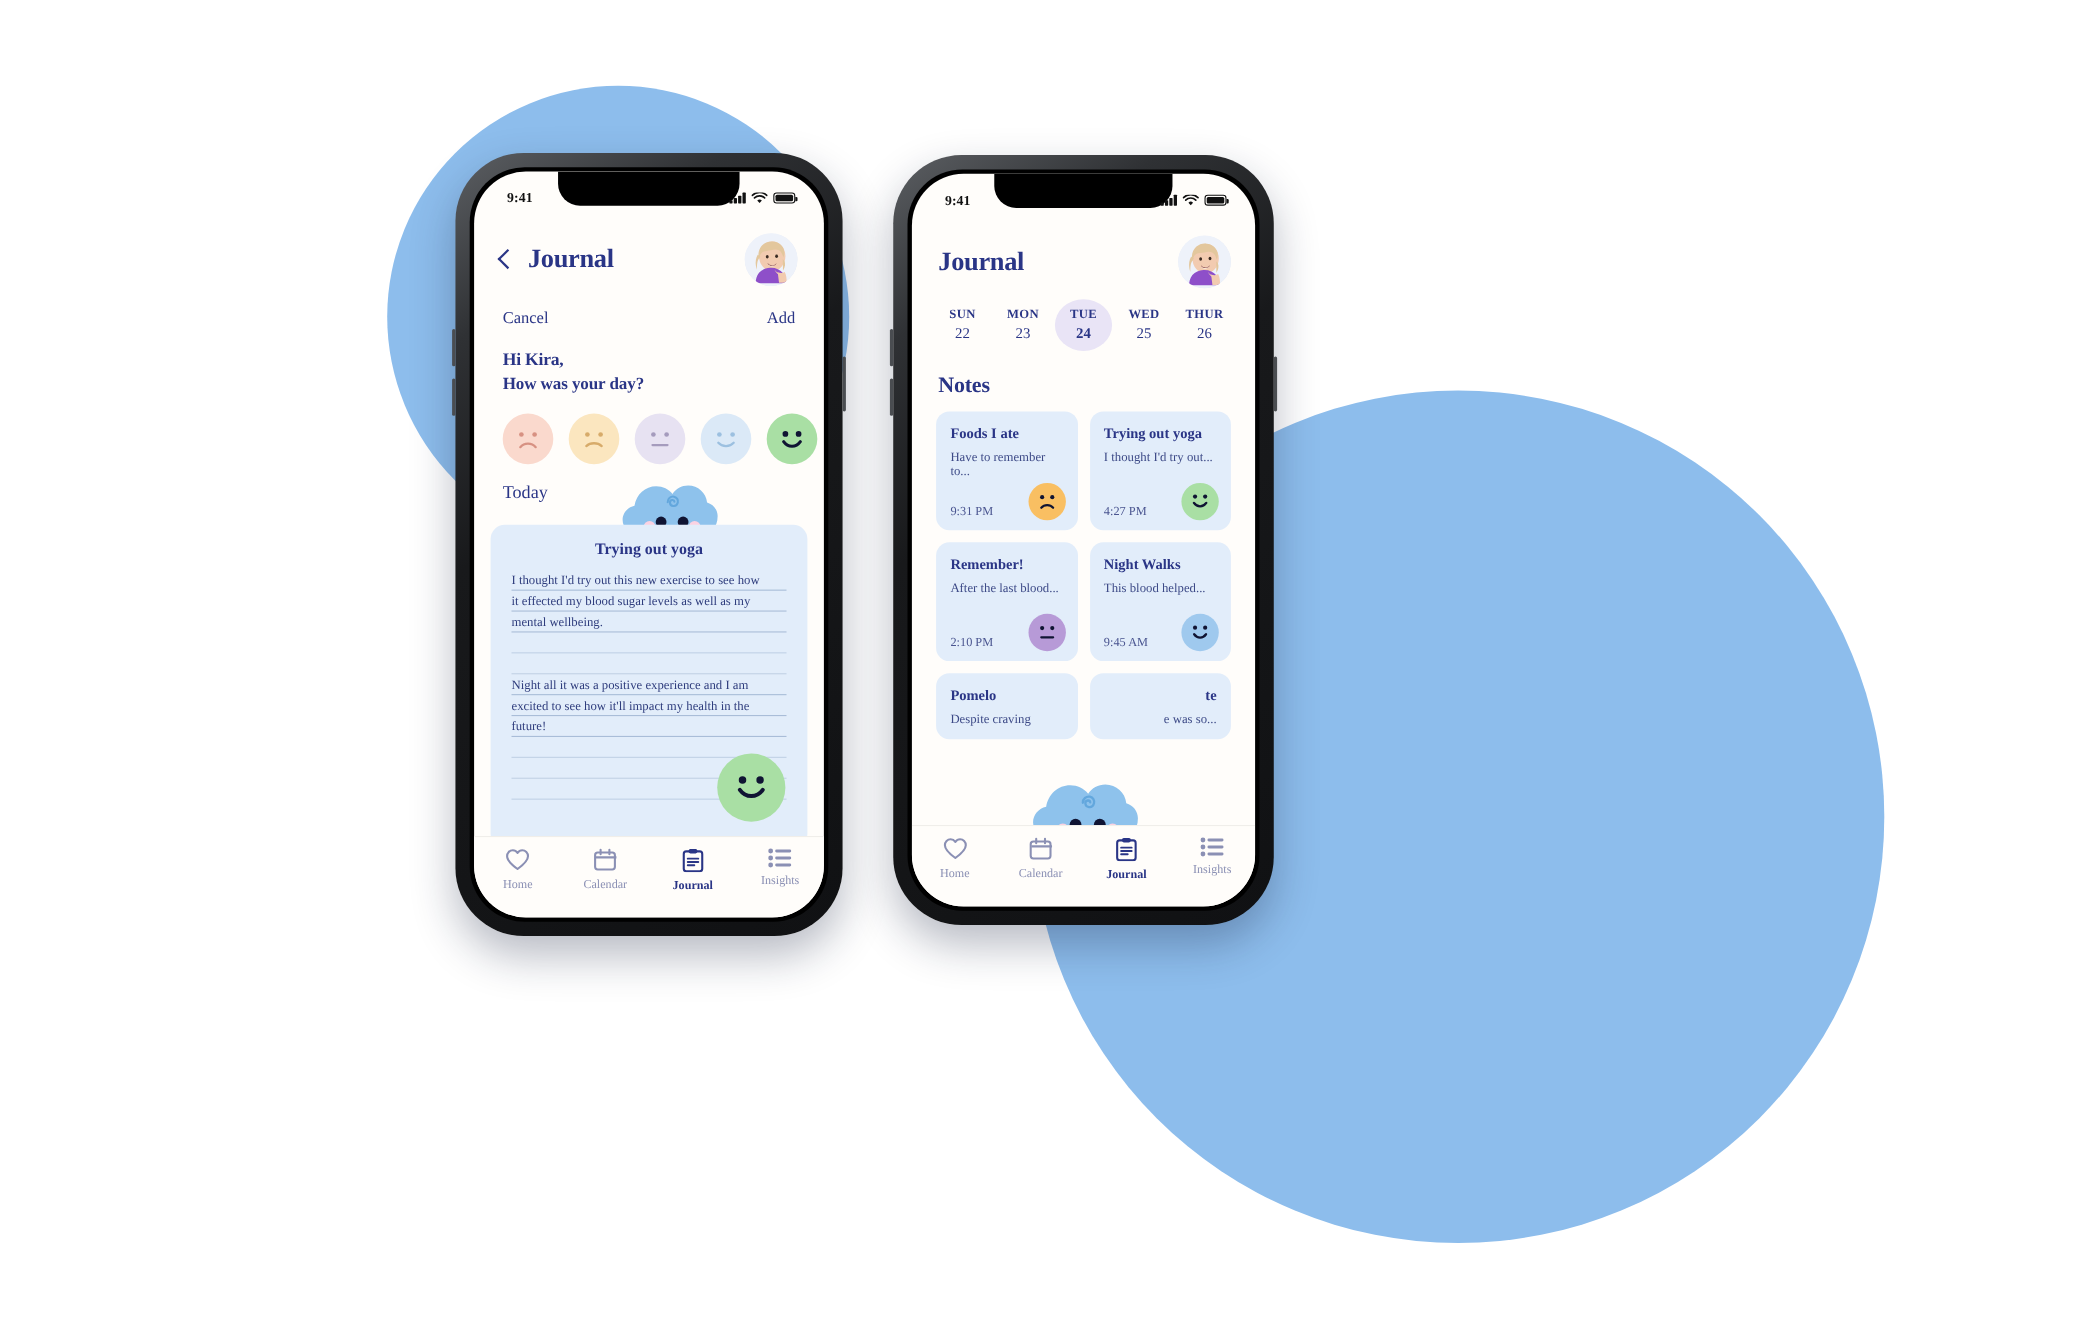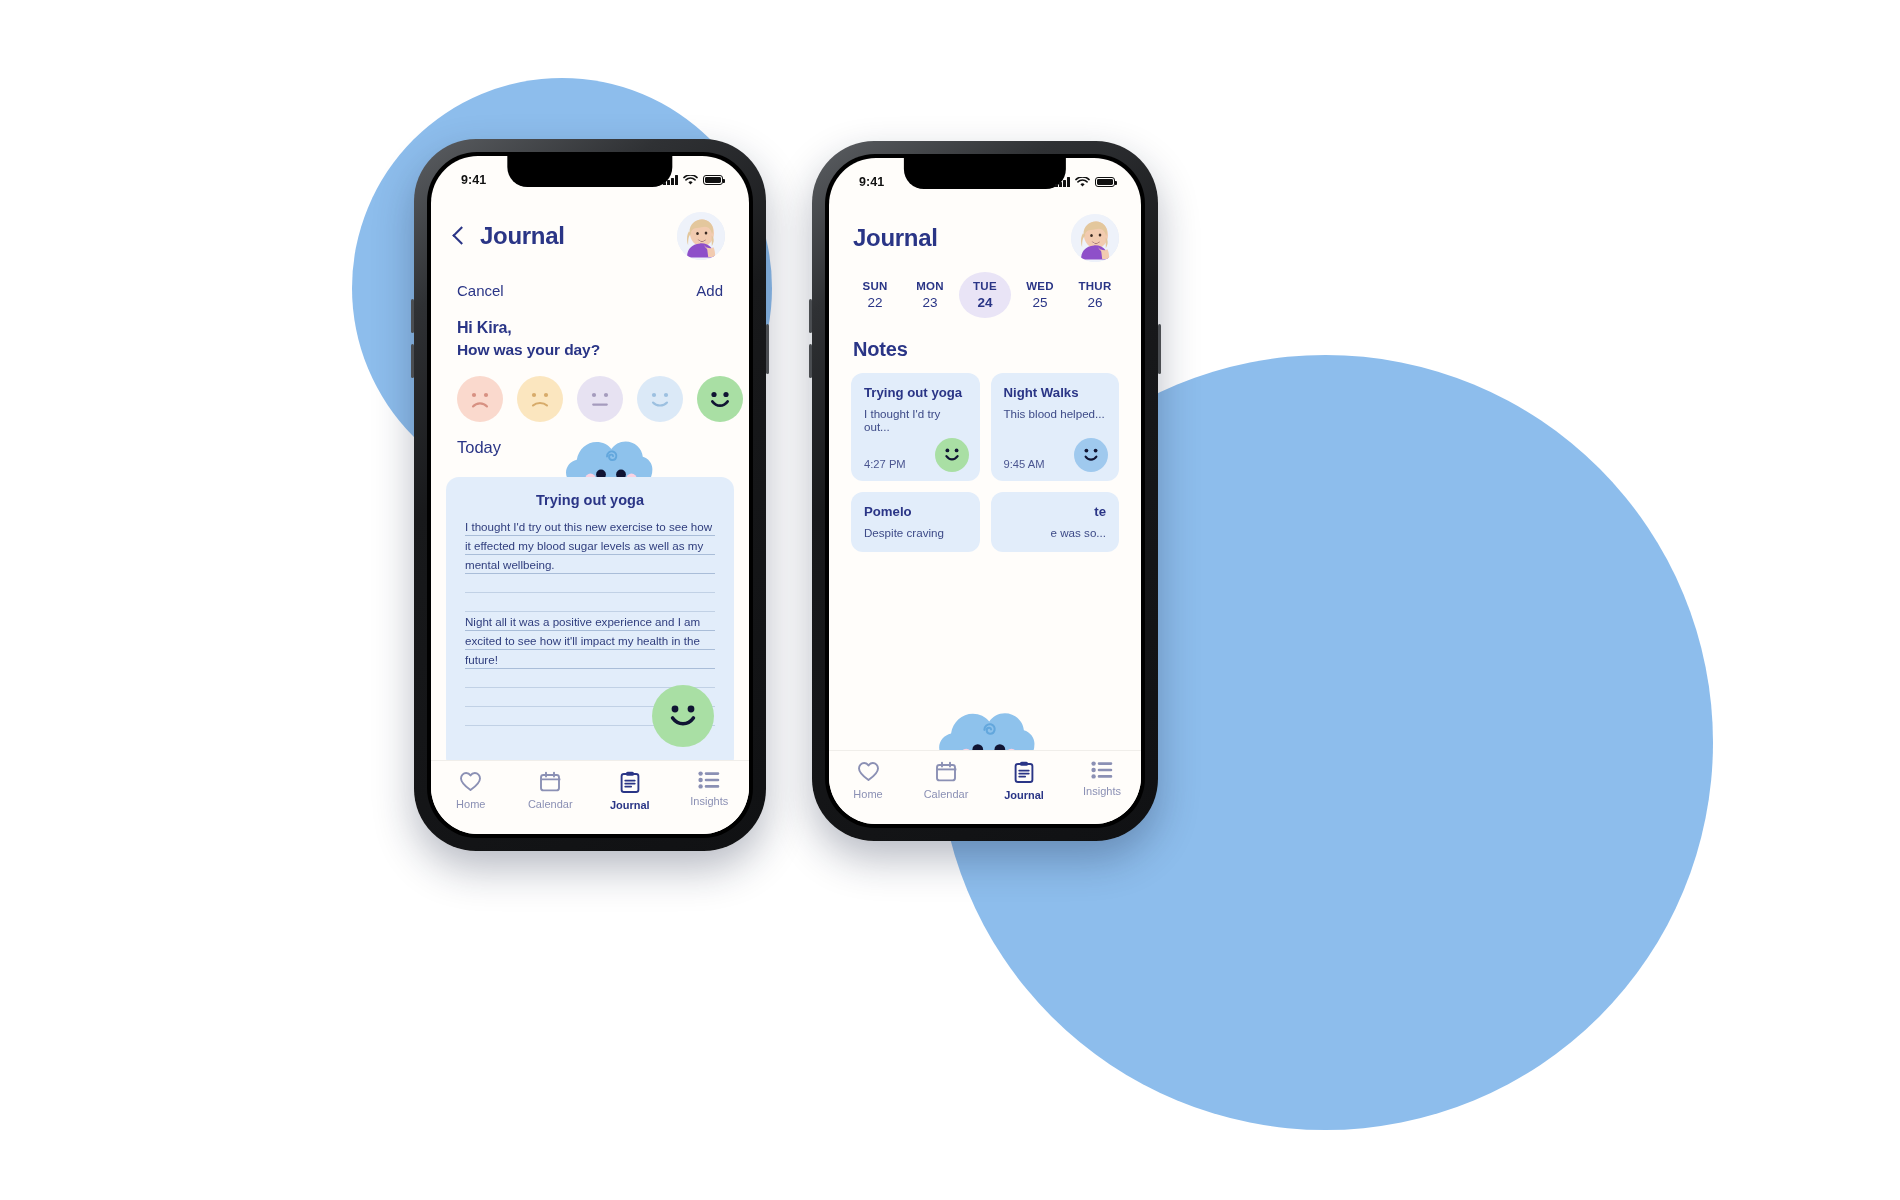--- a/index.html
+++ b/index.html
@@ -2,21 +2,21 @@
 <html><head>
 <meta charset="utf-8">
 <style>
   * { box-sizing: border-box; margin: 0; padding: 0; }
   html, body {
     width: 1900px; height: 1200px;
     background: #ffffff;
     font-family: "Liberation Sans", sans-serif;
     overflow: hidden;
   }
-  .stage { position: relative; width: 1900px; height: 1200px; background:#fff; }
+  .stage { position: relative; width: 1900px; height: 1200px; background:#fff;font-family:Liberation Serif, serif; }
 
   
   .blob { position: absolute; border-radius: 50%; background: #8dbdec; }
   .blob-left  { left: 352px;  top: 78px;   width: 420px;  height: 420px; }
   .blob-right { left: 938px;  top: 355px;  width: 775px;  height: 775px; }
 
   
   .phone {
     position: absolute;
     border-radius: 62px;
@@ -419,28 +419,52 @@
           <div class="day">
             <span class="dow">THUR</span>
             <span class="dnum">26</span>
           </div>
         </div>
 
         <div class="notes-h">Notes</div>
 
         <div class="notes-grid">
           <div class="note">
+            <div class="ntitle">Foods I ate</div>
+            <div class="nprev">Have to remember to...</div>
+            <div class="ntime">9:31 PM</div>
+            <div class="nface" style="background:#f9bf62">
+              <svg width="34" height="34" viewBox="0 0 34 34">
+                <circle cx="12.4" cy="13" r="1.9" fill="#101433"></circle>
+                  <circle cx="21.6" cy="13" r="1.9" fill="#101433"></circle>
+                <path d="M11.6 22.6c2.8-3.2 8-3.2 10.8 0" stroke="#101433" stroke-width="2" fill="none" stroke-linecap="round"></path>
+              </svg>
+            </div>
+          </div>
+          <div class="note">
             <div class="ntitle">Trying out yoga</div>
             <div class="nprev">I thought I'd try out...</div>
             <div class="ntime">4:27 PM</div>
             <div class="nface" style="background:#a9dfa4">
               <svg width="34" height="34" viewBox="0 0 34 34">
                 <circle cx="12.4" cy="12.4" r="1.9" fill="#101433"></circle>
                   <circle cx="21.6" cy="12.4" r="1.9" fill="#101433"></circle>
                 <path d="M11.4 18.2c3 4.2 8.2 4.2 11.2 0" stroke="#101433" stroke-width="2.2" fill="none" stroke-linecap="round"></path>
+              </svg>
+            </div>
+          </div>
+          <div class="note">
+            <div class="ntitle">Remember!</div>
+            <div class="nprev">After the last blood...</div>
+            <div class="ntime">2:10 PM</div>
+            <div class="nface" style="background:#b79ad7">
+              <svg width="34" height="34" viewBox="0 0 34 34">
+                <circle cx="12.4" cy="13" r="1.9" fill="#101433"></circle>
+                  <circle cx="21.6" cy="13" r="1.9" fill="#101433"></circle>
+                <path d="M11.6 21.4h10.8" stroke="#101433" stroke-width="2" fill="none" stroke-linecap="round"></path>
               </svg>
             </div>
           </div>
           <div class="note">
             <div class="ntitle">Night Walks</div>
             <div class="nprev">This blood helped...</div>
             <div class="ntime">9:45 AM</div>
             <div class="nface" style="background:#9fc9ee">
               <svg width="34" height="34" viewBox="0 0 34 34">
                 <circle cx="12.4" cy="12.6" r="1.9" fill="#101433"></circle>

